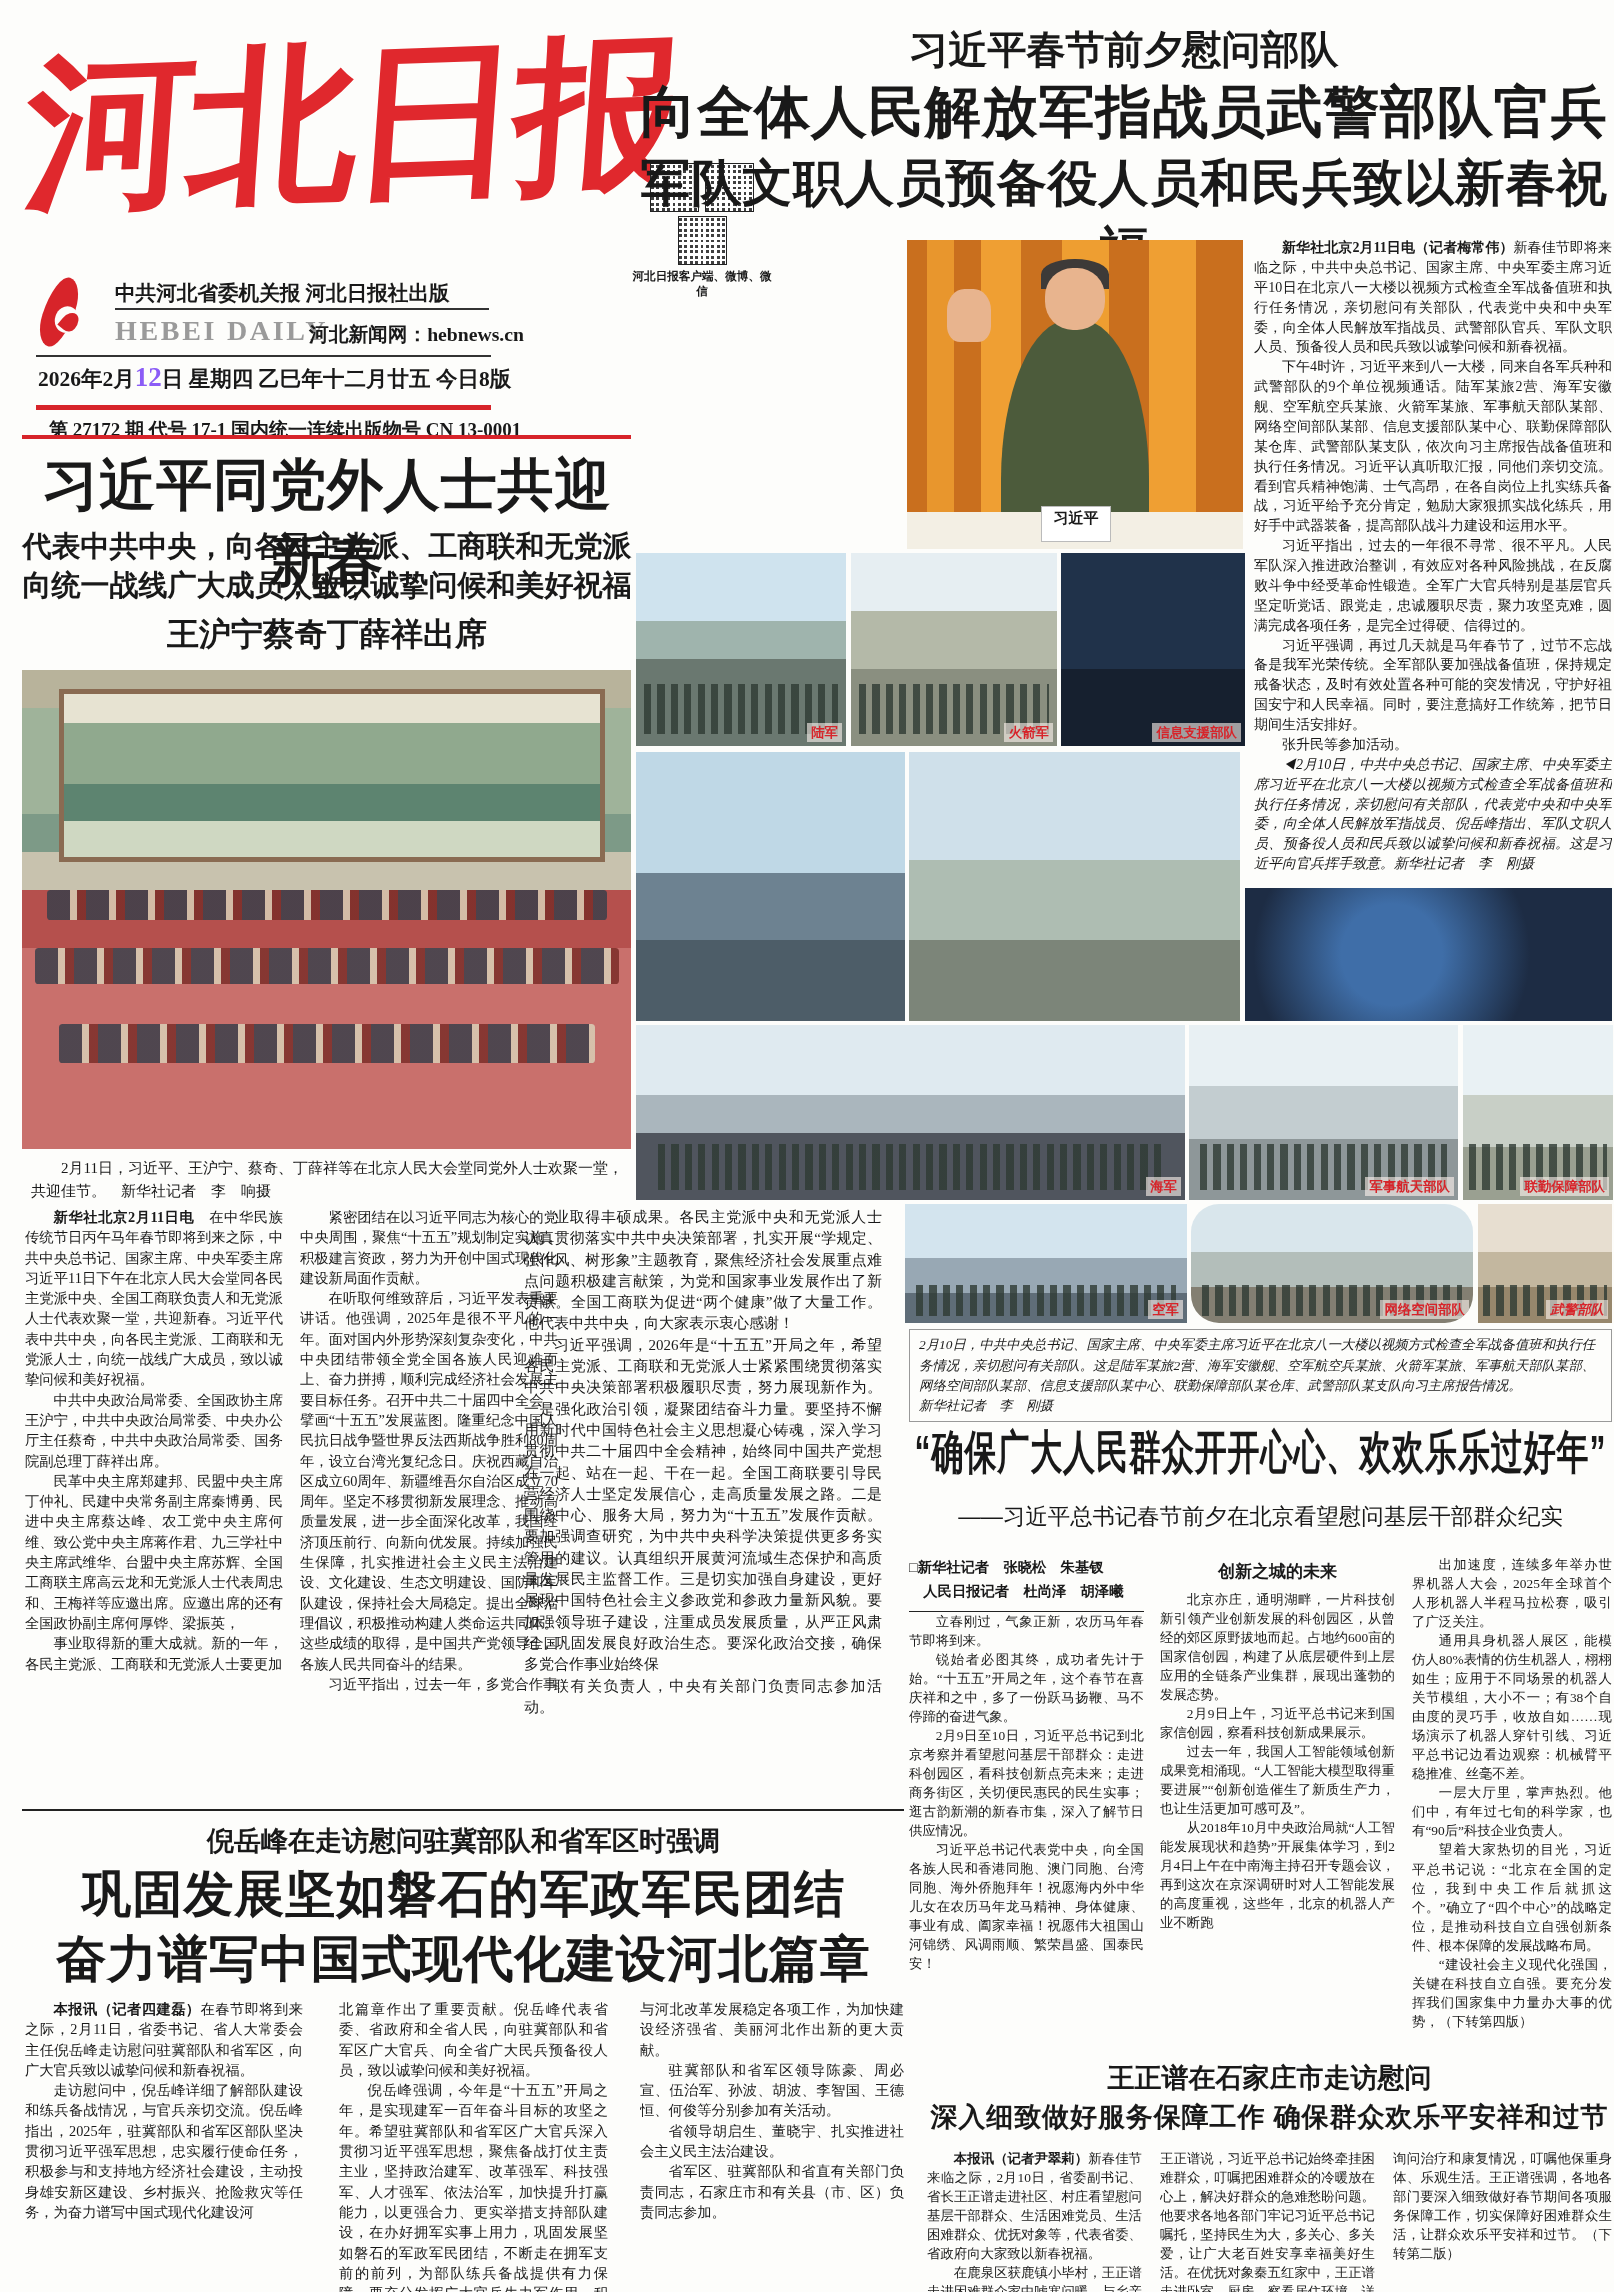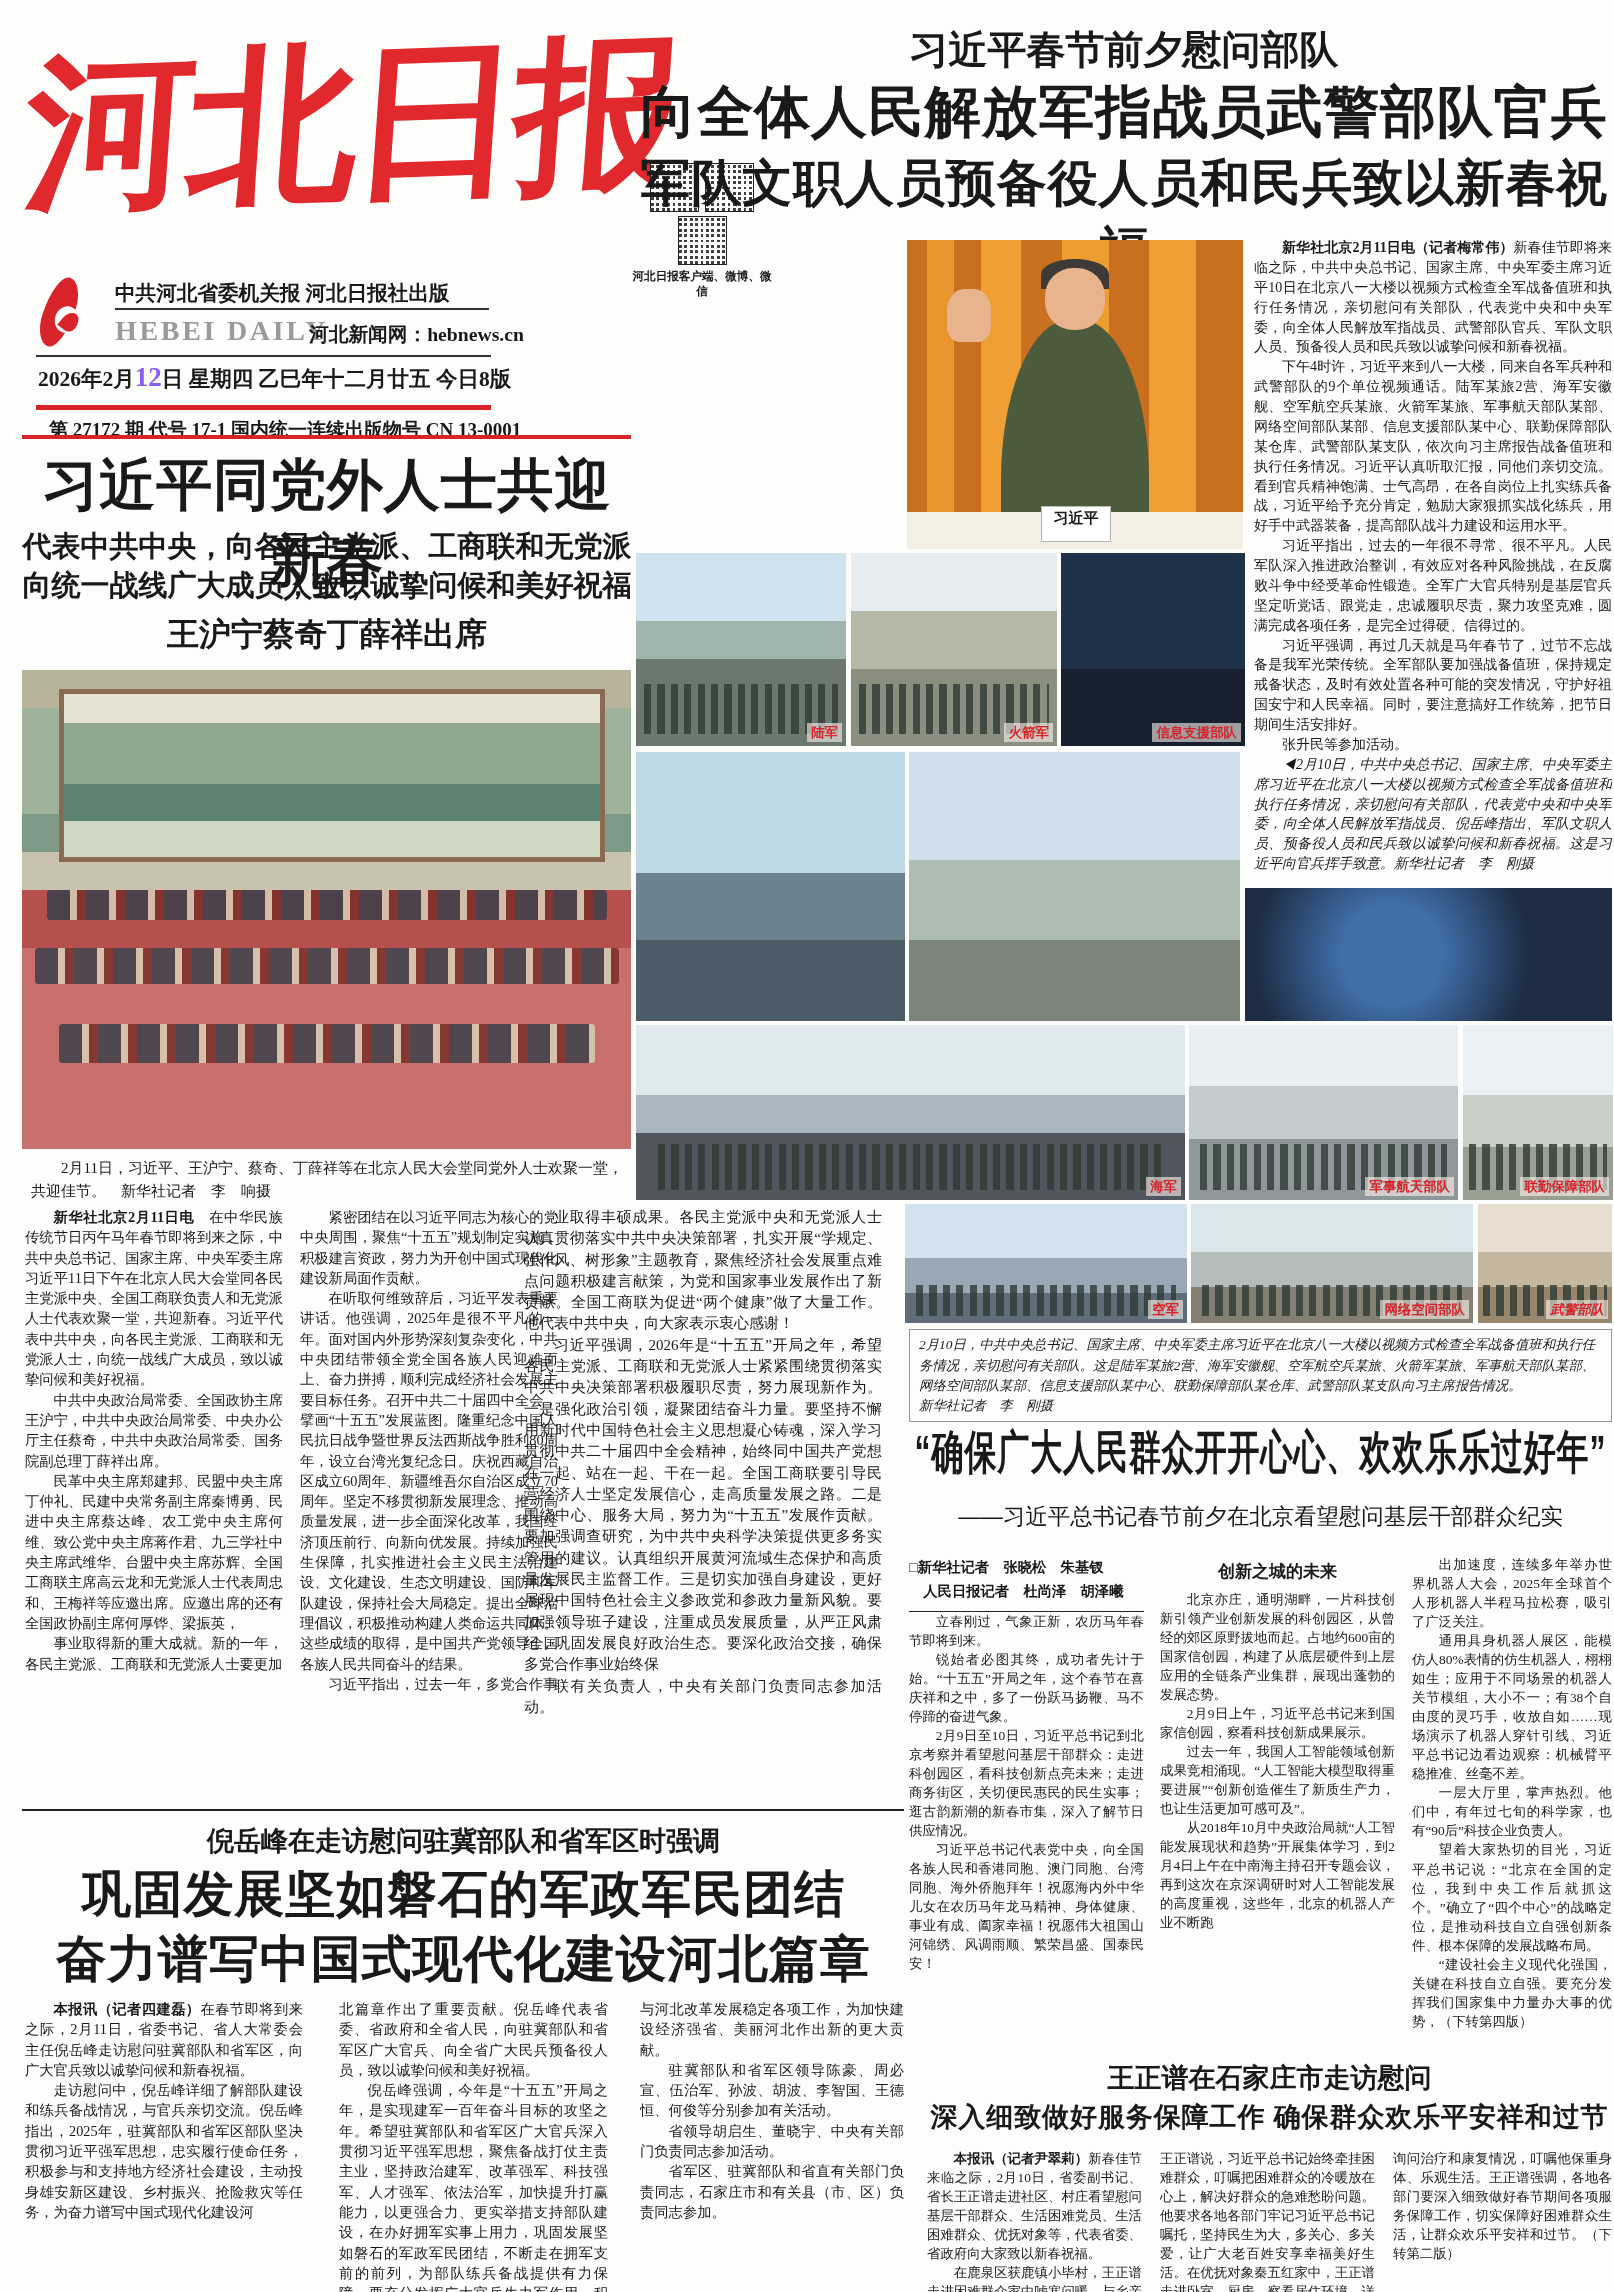--- a/index.html
+++ b/index.html
@@ -170,21 +170,21 @@
         <span class="tag">军事航天部队</span>
       </div>
     <div class="tile bg-logi" style="left:827px;top:472px;width:150px;height:175px;">
         <div class="figrow"></div>
         <span class="tag">联勤保障部队</span>
       </div>
     <div class="tile bg-jets" style="left:269px;top:651px;width:282px;height:119px;">
         <div class="figrow"></div>
         <span class="tag">空军</span>
       </div>
-    <div class="tile bg-cyber" style="left:555px;top:651px;width:282px;height:119px;">
+    <div class="tile bg-cyber" style="left:555px;top:651px;width:282px;height:119px;border-radius:28px;">
         <div class="figrow"></div>
         <span class="tag">网络空间部队</span>
       </div>
     <div class="tile bg-police" style="left:842px;top:651px;width:134px;height:119px;">
         <div class="figrow"></div>
         <span class="tag">武警部队</span>
       </div>
   </div>
 
   <div class="abs capt kai" style="left:909px;top:1329px;width:703px;border:0.9px solid #999;padding:5.4px 9px;box-sizing:border-box;font-size:13.4px;">
@@ -261,21 +261,21 @@
     <p class="ind"><span class="lead-b">本报讯（记者四建磊）</span><span>在春节即将到来之际，2月11日，省委书记、省人大常委会主任倪岳峰走访慰问驻冀部队和省军区，向广大官兵致以诚挚问候和新春祝福。</span></p>
     <p class="ind">走访慰问中，倪岳峰详细了解部队建设和练兵备战情况，与官兵亲切交流。倪岳峰指出，2025年，驻冀部队和省军区部队坚决贯彻习近平强军思想，忠实履行使命任务，积极参与和支持地方经济社会建设，主动投身雄安新区建设、乡村振兴、抢险救灾等任务，为奋力谱写中国式现代化建设河</p>
   </div>
   <div class="abs bodycol jst" style="left:339px;top:1999px;width:269px;height:294px;">
     <p style="margin:0;">北篇章作出了重要贡献。倪岳峰代表省委、省政府和全省人民，向驻冀部队和省军区广大官兵、向全省广大民兵预备役人员，致以诚挚问候和美好祝福。</p>
     <p class="ind">倪岳峰强调，今年是“十五五”开局之年，是实现建军一百年奋斗目标的攻坚之年。希望驻冀部队和省军区广大官兵深入贯彻习近平强军思想，聚焦备战打仗主责主业，坚持政治建军、改革强军、科技强军、人才强军、依法治军，加快提升打赢能力，以更强合力、更实举措支持部队建设，在办好拥军实事上用力，巩固发展坚如磐石的军政军民团结，不断走在拥军支前的前列，为部队练兵备战提供有力保障。要充分发挥广大官兵生力军作用，积极参与</p>
   </div>
   <div class="abs bodycol jst" style="left:640px;top:1999px;width:264px;height:294px;">
     <p style="margin:0;">与河北改革发展稳定各项工作，为加快建设经济强省、美丽河北作出新的更大贡献。</p>
     <p class="ind">驻冀部队和省军区领导陈豪、周必宣、伍治军、孙波、胡波、李智国、王德恒、何俊等分别参加有关活动。</p>
-    <p class="ind">省领导胡启生、董晓宇、中央有关部门负责同志参加活动。</p>
+    <p class="ind">省领导胡启生、董晓宇、扎实推进社会主义民主法治建设。</p>
     <p class="ind">省军区、驻冀部队和省直有关部门负责同志，石家庄市和有关县（市、区）负责同志参加。</p>
   </div>
 
   <div class="abs sans ctr" style="left:927px;top:2060px;width:685px;font-size:27px;font-weight:900;">王正谱在石家庄市走访慰问</div>
   <div class="abs sans mainhead ctr" style="left:927px;top:2099px;width:685px;font-size:27px;">深入细致做好服务保障工作  确保群众欢乐平安祥和过节</div>
 
   <div class="abs bodycol jst" style="left:927px;top:2149px;width:215px;height:143px;font-size:13.4px;">
     <p class="ind"><span class="lead-b">本报讯（记者尹翠莉）</span><span>新春佳节来临之际，2月10日，省委副书记、省长王正谱走进社区、村庄看望慰问基层干部群众、生活困难党员、生活困难群众、优抚对象等，代表省委、省政府向大家致以新春祝福。</span></p>
     <p class="ind">在鹿泉区获鹿镇小毕村，王正谱走进困难群众家中嘘寒问暖，与乡亲们唠家常、话变化，详细询问收入来源、年货置办、春节安排等情况。</p>
   </div>

